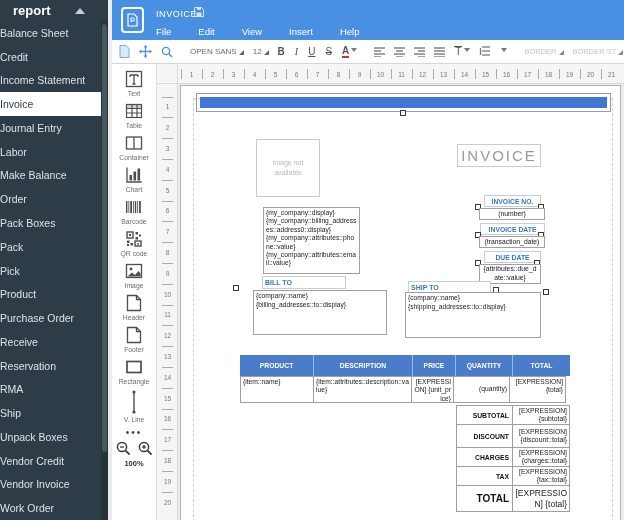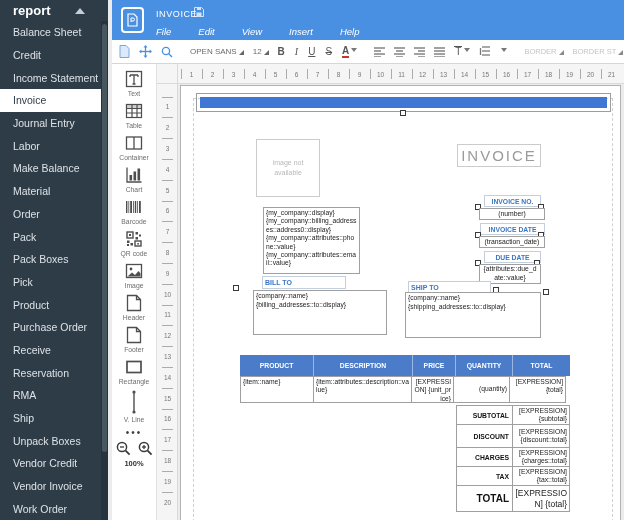--- a/index.html
+++ b/index.html
@@ -4,32 +4,32 @@
 <style>
   * { box-sizing: border-box; margin: 0; padding: 0; }
   html,body { width:624px; height:520px; overflow:hidden; }
   body { position:relative; font-family:"Liberation Sans", sans-serif; background:#ececec; }
 
   
   .sidebar { position:absolute; left:0; top:0; width:108px; height:520px; background:#2e3c48; }
   .sidebar-title { height:21px; display:flex; align-items:center; padding-left:13px; color:#fff; font-size:13px; font-weight:bold; gap:24px; }
   .caret-up { width:0; height:0; border-left:5px solid transparent; border-right:5px solid transparent; border-bottom:6px solid #c6ced4; }
   .sidebar-items { position:absolute; top:21px; left:0; right:7px; bottom:0; display:flex; flex-direction:column; }
-  .sidebar-item { flex:1; display:flex; align-items:center; padding-left:13px; color:#dde2e6; font-size:10.5px; cursor:pointer; white-space:nowrap; }
+  .sidebar-item { flex:1; display:flex; align-items:center; color:#dde2e6; font-size:10.5px; cursor:pointer; white-space:nowrap; }
   .sidebar-item.selected { background:#fff; color:#2e3c48; }
   .sidebar-scroll { position:absolute; right:0; top:21px; width:7px; bottom:0; background:#26323c; }
   .sidebar-thumb { position:absolute; left:1px; right:1px; top:3px; height:428px; background:#47565f; border-radius:3px; }
 
   
   .appheader { position:absolute; left:112px; top:0; width:512px; height:40px; background:#4a90e2; color:#fff; }
   .doc-badge { position:absolute; left:9px; top:7px; width:23px; height:26px; border:2px solid #fff; border-radius:4px; display:flex; align-items:center; justify-content:center; }
   .app-title { position:absolute; left:44px; top:9px; font-size:9px; letter-spacing:.6px; }
   .save-wrap { position:absolute; left:82px; top:7px; opacity:.75; }
   .menubar { position:absolute; left:44px; top:26px; display:flex; gap:27px; font-size:9.5px; }
-  .menu-item { cursor:pointer;font-style:italic; }
+  .menu-item { cursor:pointer; }
 
   
   .toolbar { position:absolute; left:112px; top:40px; width:512px; height:24px; background:#fff; border-bottom:1px solid #d6d6d6; display:flex; align-items:center; padding-left:7px; }
   .tb-ico { display:flex; align-items:center; justify-content:center; width:14px; height:14px; margin-right:9px; cursor:pointer; }
   .tb-sep { width:1px; height:16px; background:#e0e0e0; margin:0 6px 0 2px; }
   .tb-text { font-size:8px; color:#6b6b6b; display:flex; align-items:flex-end; gap:2px; margin-right:9px; cursor:pointer; white-space:nowrap; }
   .tb-letter { font-size:10px; color:#555; margin-right:10px; cursor:pointer; }
   .b{font-weight:bold;} .i{font-style:italic; font-family:"Liberation Serif",serif;} .u{text-decoration:underline;} .s{text-decoration:line-through;}
   .corner { width:0; height:0; border-left:5px solid transparent; border-bottom:5px solid #666; margin-bottom:1px; }
   .caret-down { width:0; height:0; border-left:3.5px solid transparent; border-right:3.5px solid transparent; border-top:4px solid #777; margin:0 9px 3px 2px; }
@@ -107,24 +107,23 @@
     <span class="caret-up"></span>
   </div>
   <div class="sidebar-items" id="sidebar-items">
       <div class="sidebar-item">Balance Sheet</div>
       <div class="sidebar-item">Credit</div>
       <div class="sidebar-item">Income Statement</div>
       <div class="sidebar-item selected">Invoice</div>
       <div class="sidebar-item">Journal Entry</div>
       <div class="sidebar-item">Labor</div>
       <div class="sidebar-item">Make Balance</div>
-      <div class="sidebar-item">Material</div>
       <div class="sidebar-item">Order</div>
+      <div class="sidebar-item">Pack Boxes</div>
       <div class="sidebar-item">Pack</div>
-      <div class="sidebar-item">Pack Boxes</div>
       <div class="sidebar-item">Pick</div>
       <div class="sidebar-item">Product</div>
       <div class="sidebar-item">Purchase Order</div>
       <div class="sidebar-item">Receive</div>
       <div class="sidebar-item">Reservation</div>
       <div class="sidebar-item">RMA</div>
       <div class="sidebar-item">Ship</div>
       <div class="sidebar-item">Unpack Boxes</div>
       <div class="sidebar-item">Vendor Credit</div>
       <div class="sidebar-item">Vendor Invoice</div>

